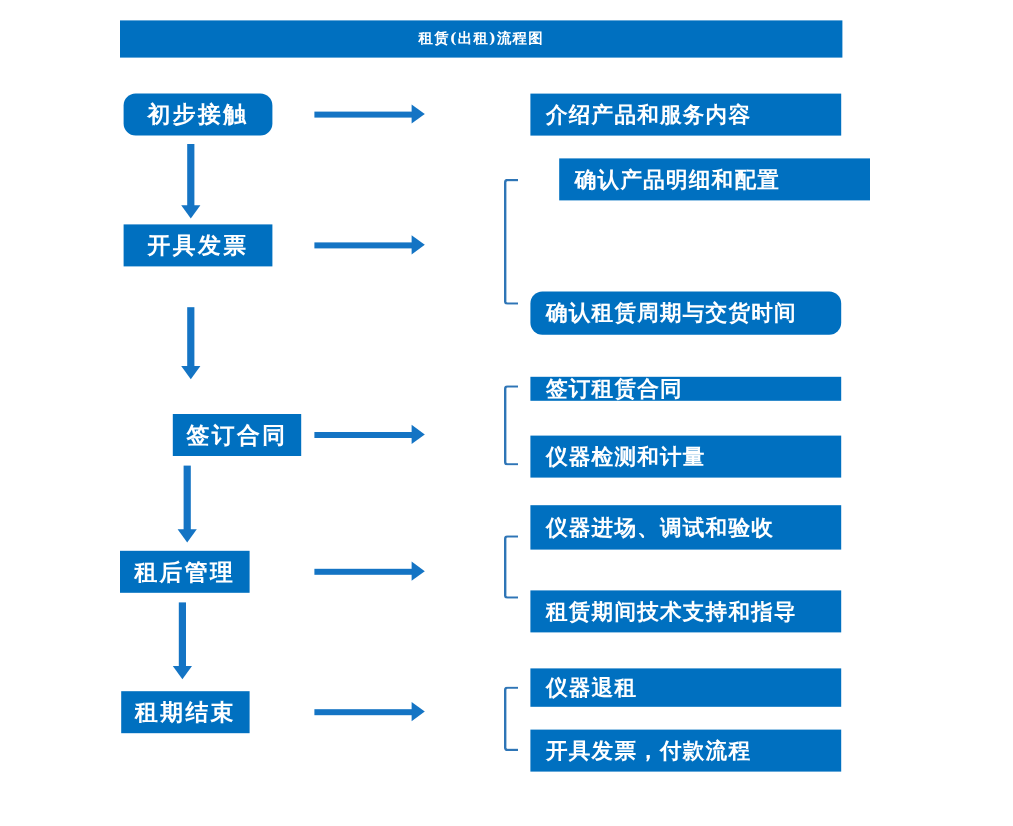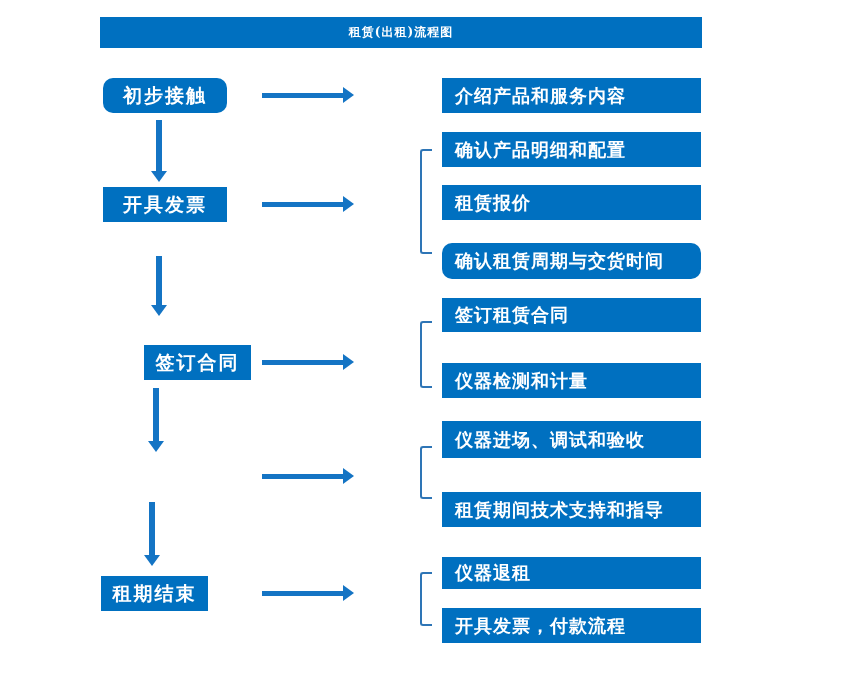--- a/index.html
+++ b/index.html
@@ -116,27 +116,27 @@
 </head>
 <body>
 
 <div class="canvas">
 
   <div class="title-bar">租赁(出租)流程图</div>
 
   <div class="step-box" style="left:103px; top:78px;  width:124px; height:35px;border-radius:10px;">初步接触</div>
   <div class="step-box" style="left:103px; top:187px; width:124px; height:35px;">开具发票</div>
   <div class="step-box" style="left:120px; top:345px; width:107px; height:35px;margin-left:24px;">签订合同</div>
+  <div class="step-box" style="left:100px; top:459px; width:108px; height:35px;">租后管理</div>
   <div class="step-box" style="left:101px; top:576px; width:107px; height:35px;">租期结束</div>
 
   <div class="detail-box" style="top:78px;  height:35px;">介绍产品和服务内容</div>
-  <div class="detail-box" style="top:132px; height:35px;">确认产品明细和配置</div>
-  <div class="detail-box" style="top:185px; height:35px;">租赁报价</div>
+  <div class="detail-box" style="top:132px; height:35px;margin-left:24px;">确认产品明细和配置</div>
   <div class="detail-box" style="top:243px; height:36px;border-radius:10px;">确认租赁周期与交货时间</div>
-  <div class="detail-box" style="top:298px; height:34px;">签订租赁合同</div>
+  <div class="detail-box" style="top:314px; height:20px;">签订租赁合同</div>
   <div class="detail-box" style="top:363px; height:35px;">仪器检测和计量</div>
   <div class="detail-box" style="top:421px; height:37px;">仪器进场、调试和验收</div>
   <div class="detail-box" style="top:492px; height:35px;">租赁期间技术支持和指导</div>
   <div class="detail-box" style="top:557px; height:32px;">仪器退租</div>
   <div class="detail-box" style="top:608px; height:35px;">开具发票，付款流程</div>
 
   <div class="h-arrow" style="top:87px;">
     <div class="shaft"></div>
       <div class="head"></div>
   </div>

